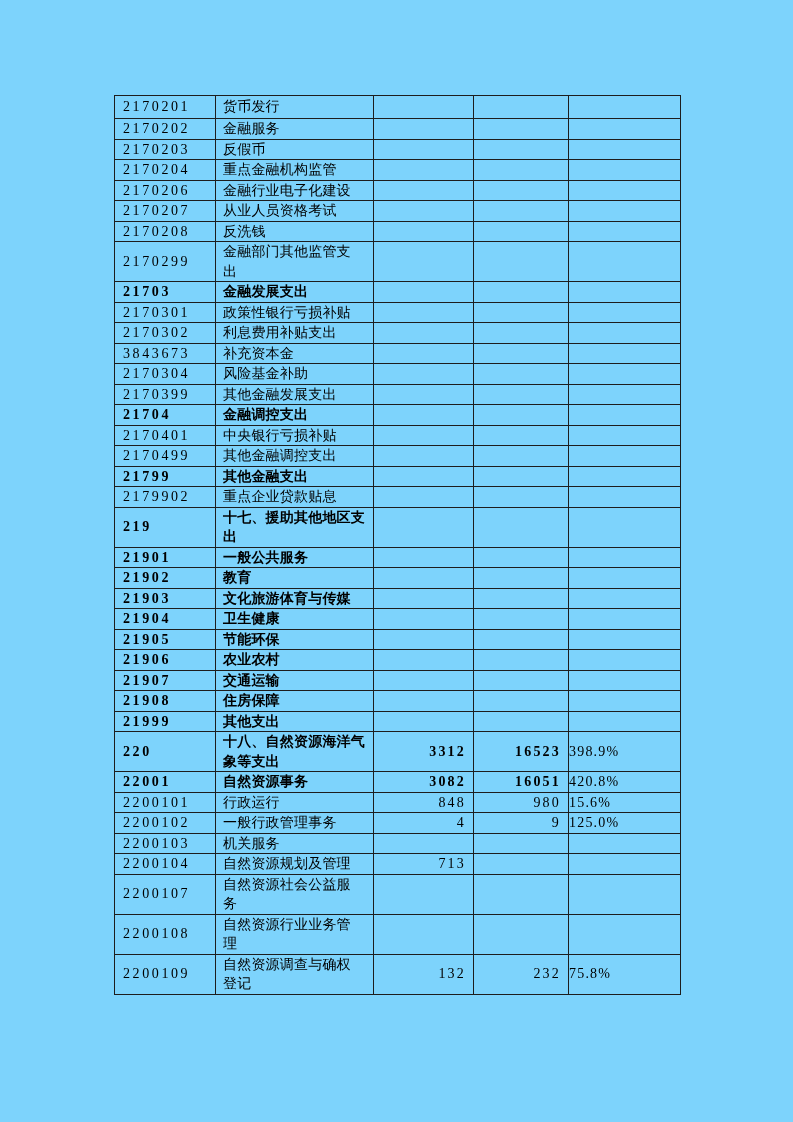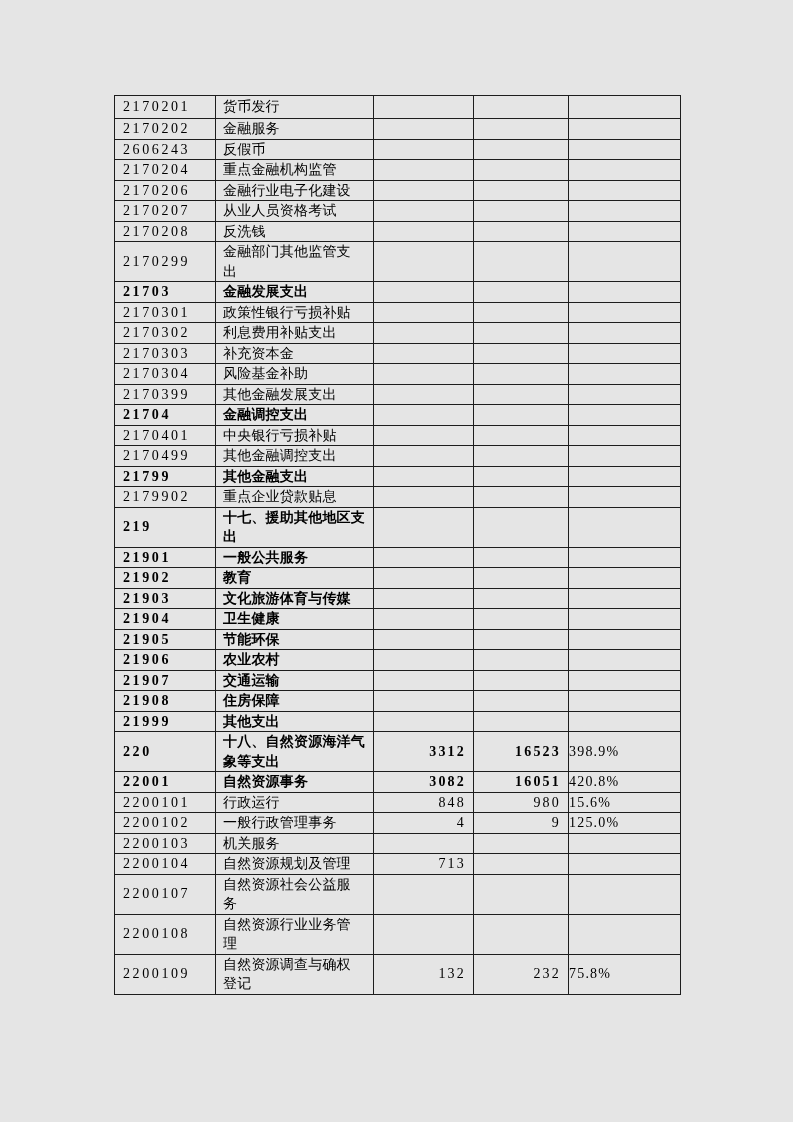--- a/index.html
+++ b/index.html
@@ -6,21 +6,21 @@
   html, body { margin: 0; padding: 0; }
   body {
     width: 793px; height: 1122px;
     background: #ffffff;
     font-family: "Liberation Serif", "DejaVu Serif", serif;
     color: #000000;
   }
   .page {
     position: relative;
     width: 793px; height: 1122px;
-    background: #e5e5e5;
+    background: #7dd3fc;
     overflow: hidden;
   }
   table.budget {
     position: absolute;
     left: 114px; top: 95px;
     border-collapse: collapse;
     table-layout: fixed;
   }
   col.c-code { width: 101px; }
   col.c-name { width: 158px; }
@@ -66,21 +66,21 @@
           <td class="pct"></td>
         </tr>
         <tr>
           <td class="code">2170202</td>
           <td class="name">金融服务</td>
           <td class="num"></td>
           <td class="num"></td>
           <td class="pct"></td>
         </tr>
         <tr>
-          <td class="code">2606243</td>
+          <td class="code">2170203</td>
           <td class="name">反假币</td>
           <td class="num"></td>
           <td class="num"></td>
           <td class="pct"></td>
         </tr>
         <tr>
           <td class="code">2170204</td>
           <td class="name">重点金融机构监管</td>
           <td class="num"></td>
           <td class="num"></td>
@@ -130,21 +130,21 @@
           <td class="pct"></td>
         </tr>
         <tr>
           <td class="code">2170302</td>
           <td class="name">利息费用补贴支出</td>
           <td class="num"></td>
           <td class="num"></td>
           <td class="pct"></td>
         </tr>
         <tr>
-          <td class="code">2170303</td>
+          <td class="code">3843673</td>
           <td class="name">补充资本金</td>
           <td class="num"></td>
           <td class="num"></td>
           <td class="pct"></td>
         </tr>
         <tr>
           <td class="code">2170304</td>
           <td class="name">风险基金补助</td>
           <td class="num"></td>
           <td class="num"></td>

